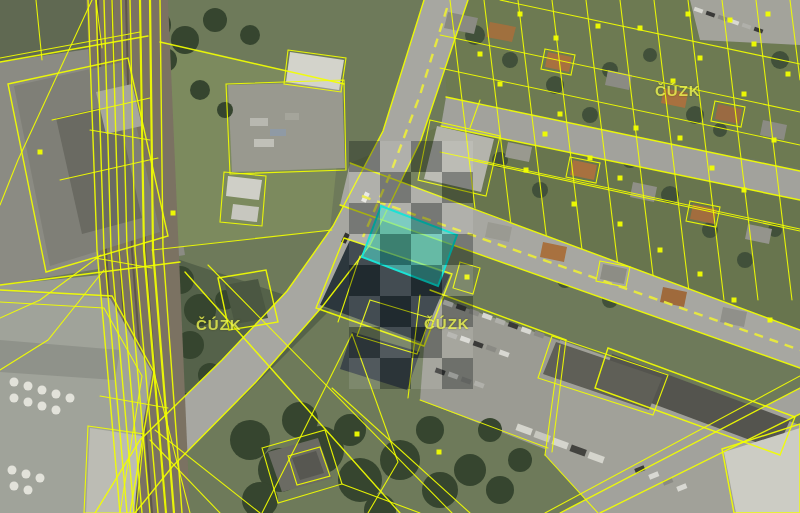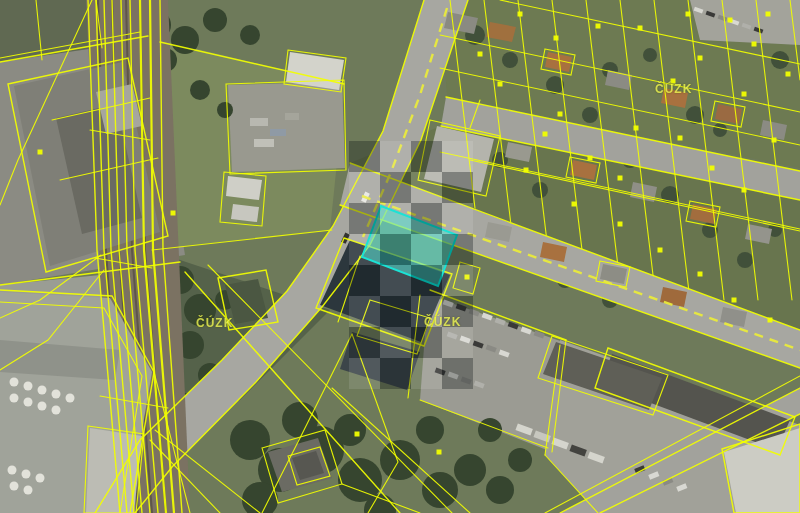--- a/index.html
+++ b/index.html
@@ -23,21 +23,21 @@
   }
   #logo::first-letter{font-size:31px;}
   #district-watermark{
     position:absolute;left:176px;top:312px;
     font-weight:800;font-size:78px;letter-spacing:-2px;
     font-family:"DejaVu Sans","Liberation Sans",sans-serif;
     color:var(--district-watermark);opacity:.5;line-height:1;
     user-select:none;pointer-events:none;
   }
   .cuzk{
-    position:absolute;font-size:12px;font-weight:700;letter-spacing:1px;
+    position:absolute;font-size:15px;font-weight:700;letter-spacing:1px;
     color:var(--attribution-text);opacity:.8;
     text-shadow:0 0 2px rgba(60,60,0,.7);user-select:none;pointer-events:none;
   }
 </style>
 </head>
 <body>
 
 <div id="stage">
 
   <svg width="800" height="513" viewBox="0 0 800 513">

